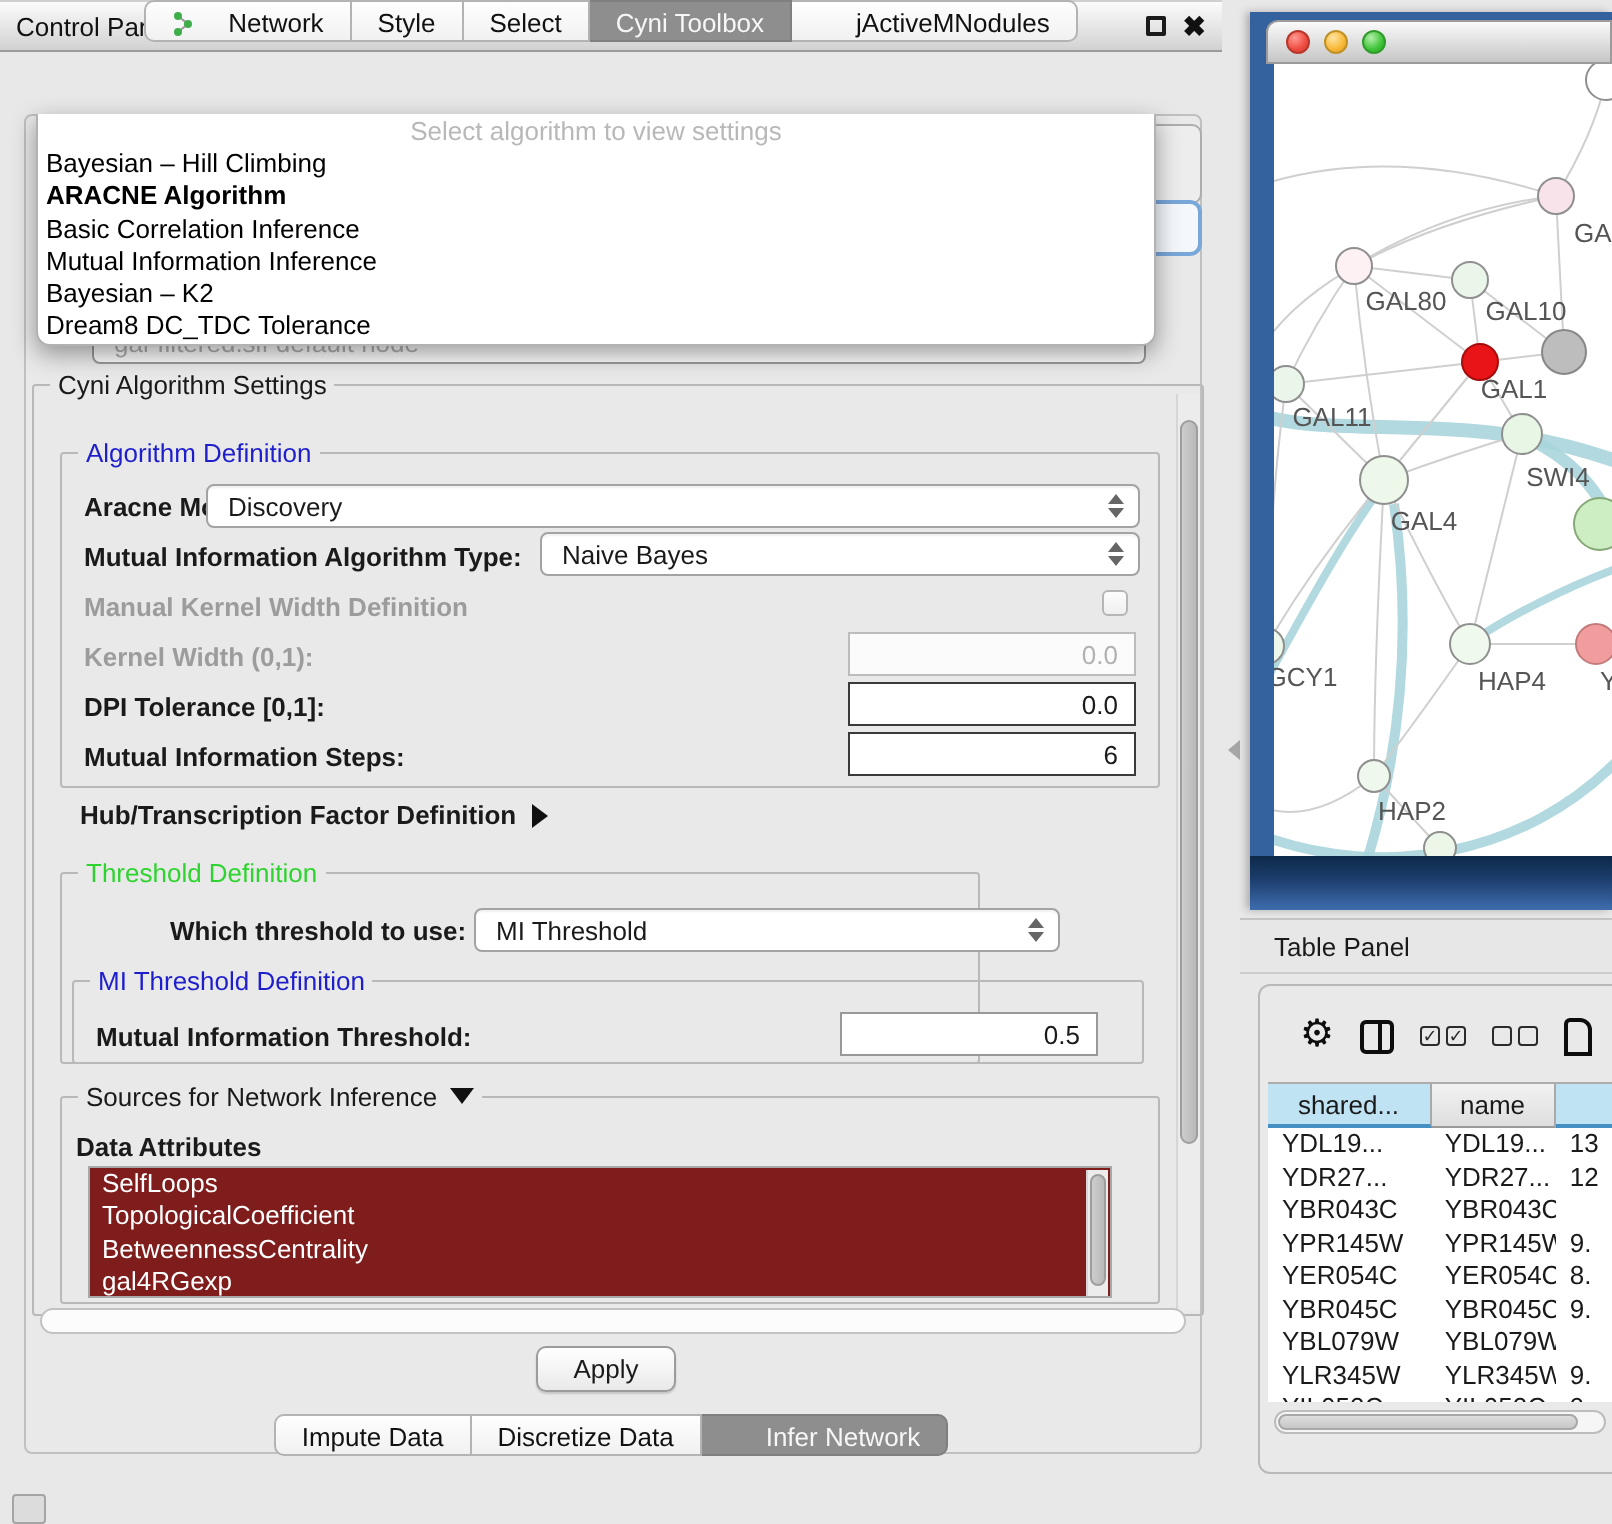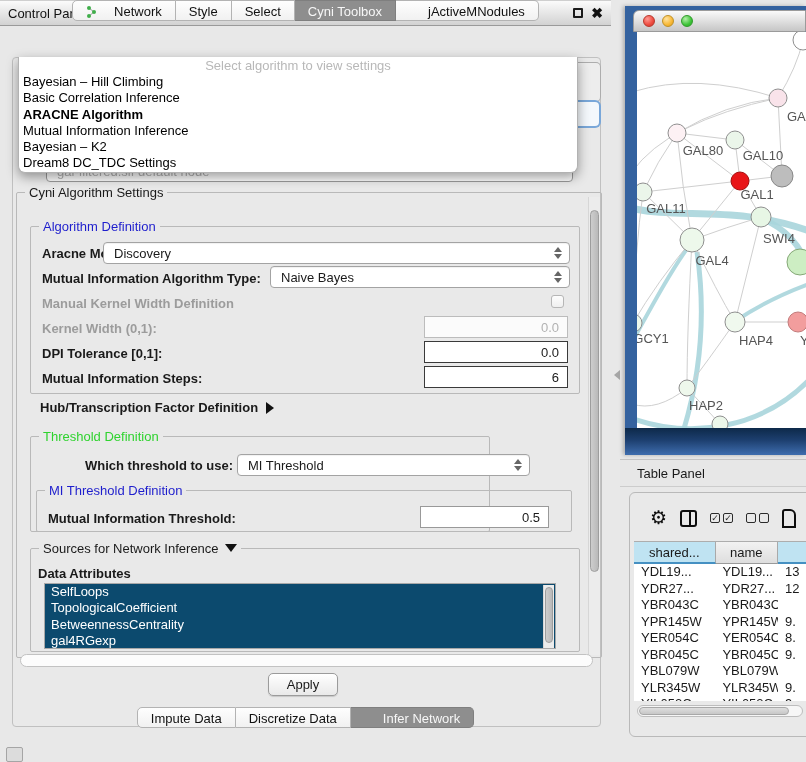--- a/index.html
+++ b/index.html
@@ -51,21 +51,21 @@
   .field.dark { border:1.5px solid #3a3a3a; }
   .field.gray { border:1px solid #999; }
   .field.disabled { border:1px solid #bcbcbc; background:#fbfbfb; color:#b2b2b2; }
 
   .checkbox { width:13px; height:13px; border:1px solid #b6b6b6; border-radius:3px; background:linear-gradient(#fdfdfd,#efefef); }
 
   .tri-right { display:inline-block; width:0; height:0; border-top:6px solid transparent; border-bottom:6px solid transparent; border-left:8px solid #111; margin-left:8px; vertical-align:-2px; }
   .tri-down  { display:inline-block; width:0; height:0; border-left:6px solid transparent; border-right:6px solid transparent; border-top:8px solid #111; margin-left:6px; vertical-align:1px; }
 
   .listbox { background:#fff; border:1px solid #a8a8a8; overflow:hidden; }
-  .list-item { height:16.3px; line-height:16.3px; background:#0c4a6e; color:#fff; padding-left:6px; font-size:13px; white-space:nowrap; }
+  .list-item { height:16.3px; line-height:16.3px; background:#7f1d1d; color:#fff; padding-left:6px; font-size:13px; white-space:nowrap; }
 
   .vscroll-track { background:#ececec; border-left:1px solid #d6d6d6; }
   .vscroll-thumb { background:linear-gradient(90deg,#cdcdcd,#b9b9b9); border:1px solid #9d9d9d; border-radius:5px; }
   .hscroll { background:#fcfcfc; border:1px solid #c2c2c2; border-radius:7px; }
 
   .apply-btn { left:268px; top:673px; width:70px; height:23px; border:1px solid #9b9b9b; border-radius:5px; background:linear-gradient(#ffffff,#e9e9e9); text-align:center; line-height:21px; font-size:13px; box-shadow:0 1px 1px rgba(0,0,0,.15); }
 
   .bottom-tabs { left:0; top:707px; width:611px; display:flex; justify-content:center; }
 
   
@@ -143,25 +143,25 @@
   <div class="abs cp-content"></div>
 
   <div class="abs sliver-a"></div>
   <div class="abs sliver-b"></div>
   <div class="abs ghost-combo">gal-filtered.sif default node</div>
 
   <div class="abs popup">
     <div class="popup-placeholder">Select algorithm to view settings</div>
     <div id="popupItems">
         <div class="popup-item">Bayesian – Hill Climbing</div>
+        <div class="popup-item bold">ARACNE Algorithm</div>
         <div class="popup-item">Basic Correlation Inference</div>
-        <div class="popup-item bold">ARACNE Algorithm</div>
         <div class="popup-item">Mutual Information Inference</div>
         <div class="popup-item">Bayesian – K2</div>
-        <div class="popup-item">Dream8 DC_TDC Settings</div>
+        <div class="popup-item">Dream8 DC_TDC Tolerance</div>
       </div>
   </div>
 
   <div class="abs group" style="left:16px; top:192px; width:586px; height:466px;">
     <span class="legend">Cyni Algorithm Settings</span>
   </div>
   <div class="abs vscroll-track" style="left:588px; top:197px; width:12px; height:458px;">
     <div class="vscroll-thumb" style="position:absolute; left:1px; top:13px; width:9px; height:362px;"></div>
   </div>
 

